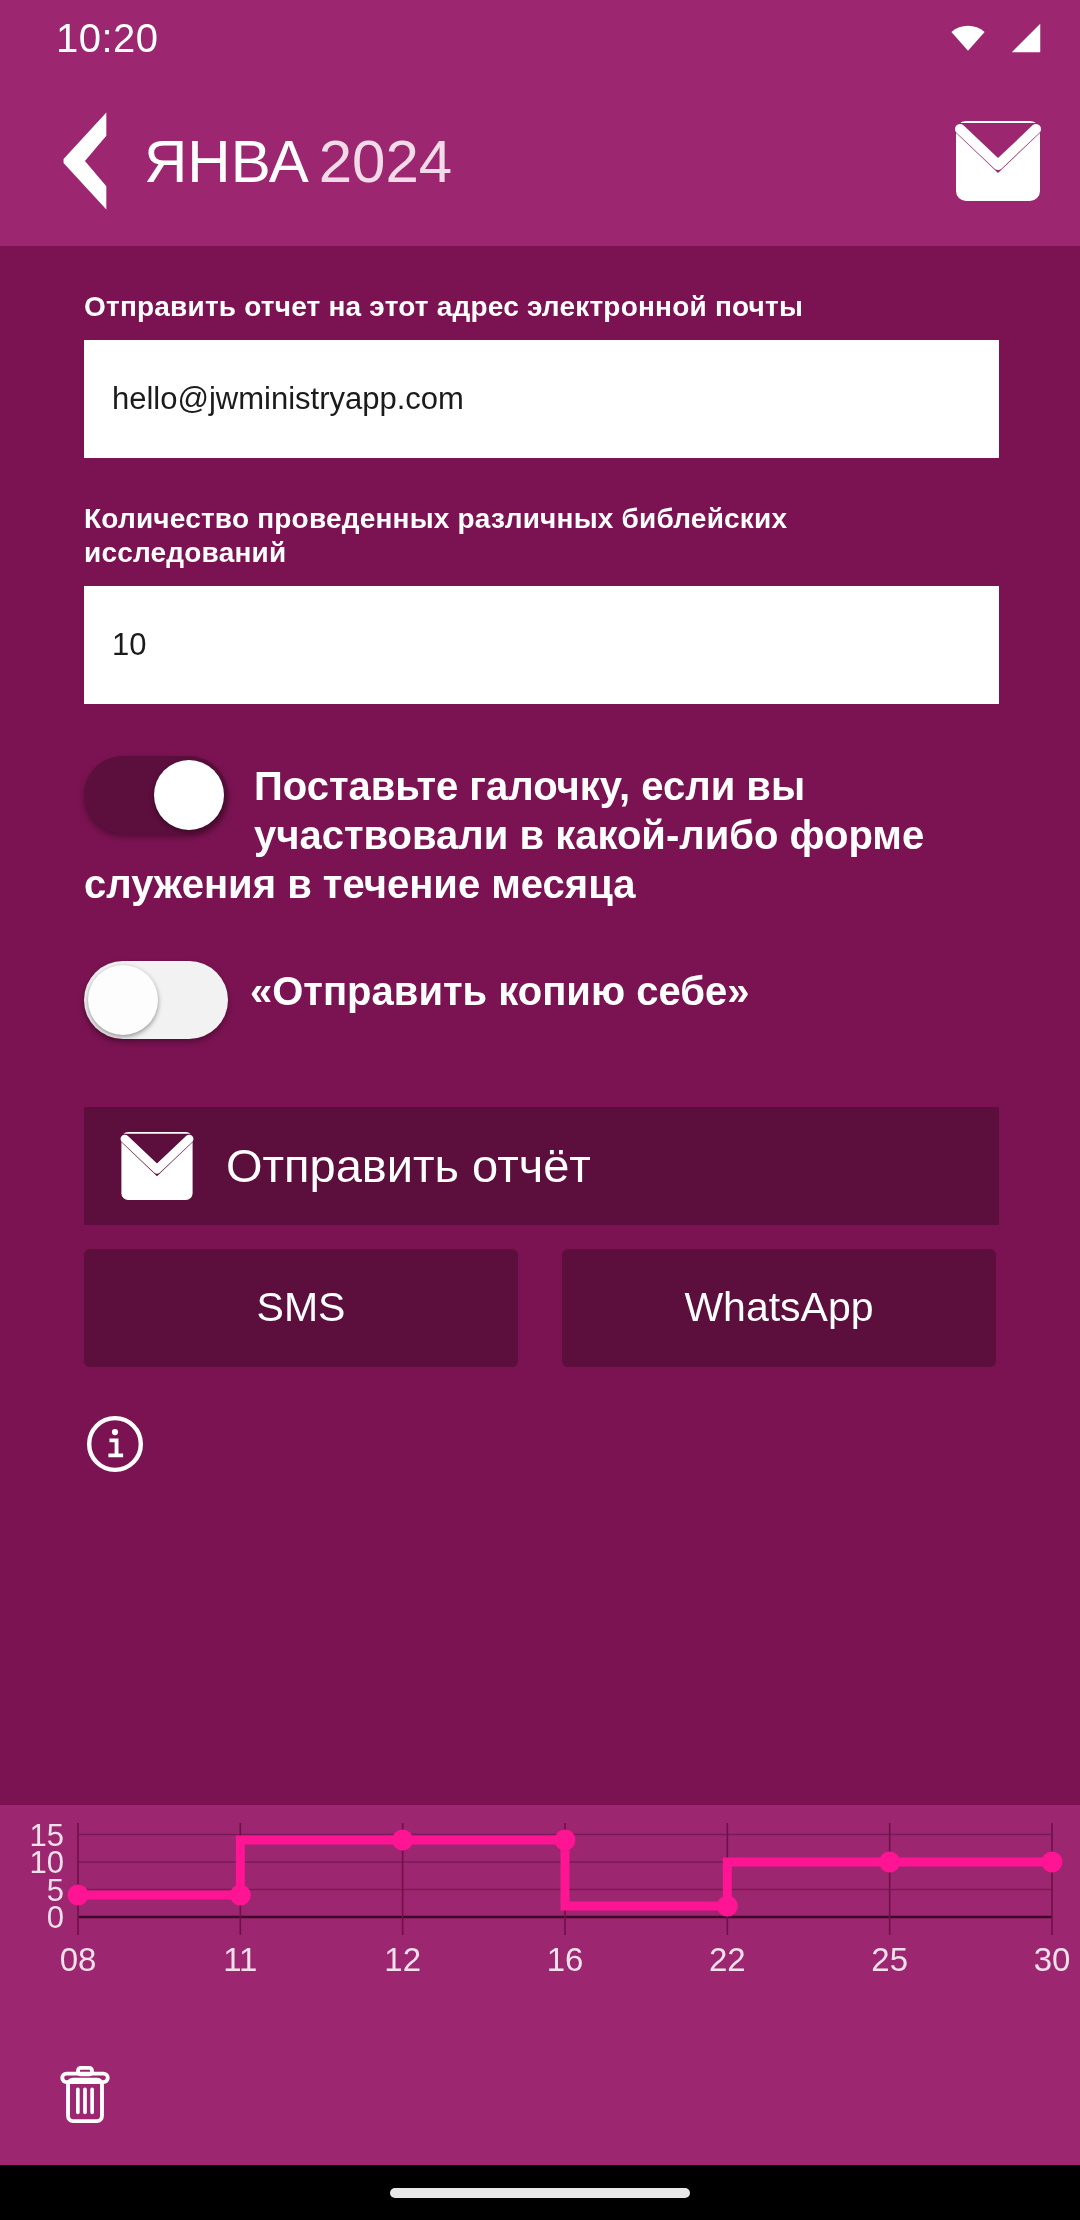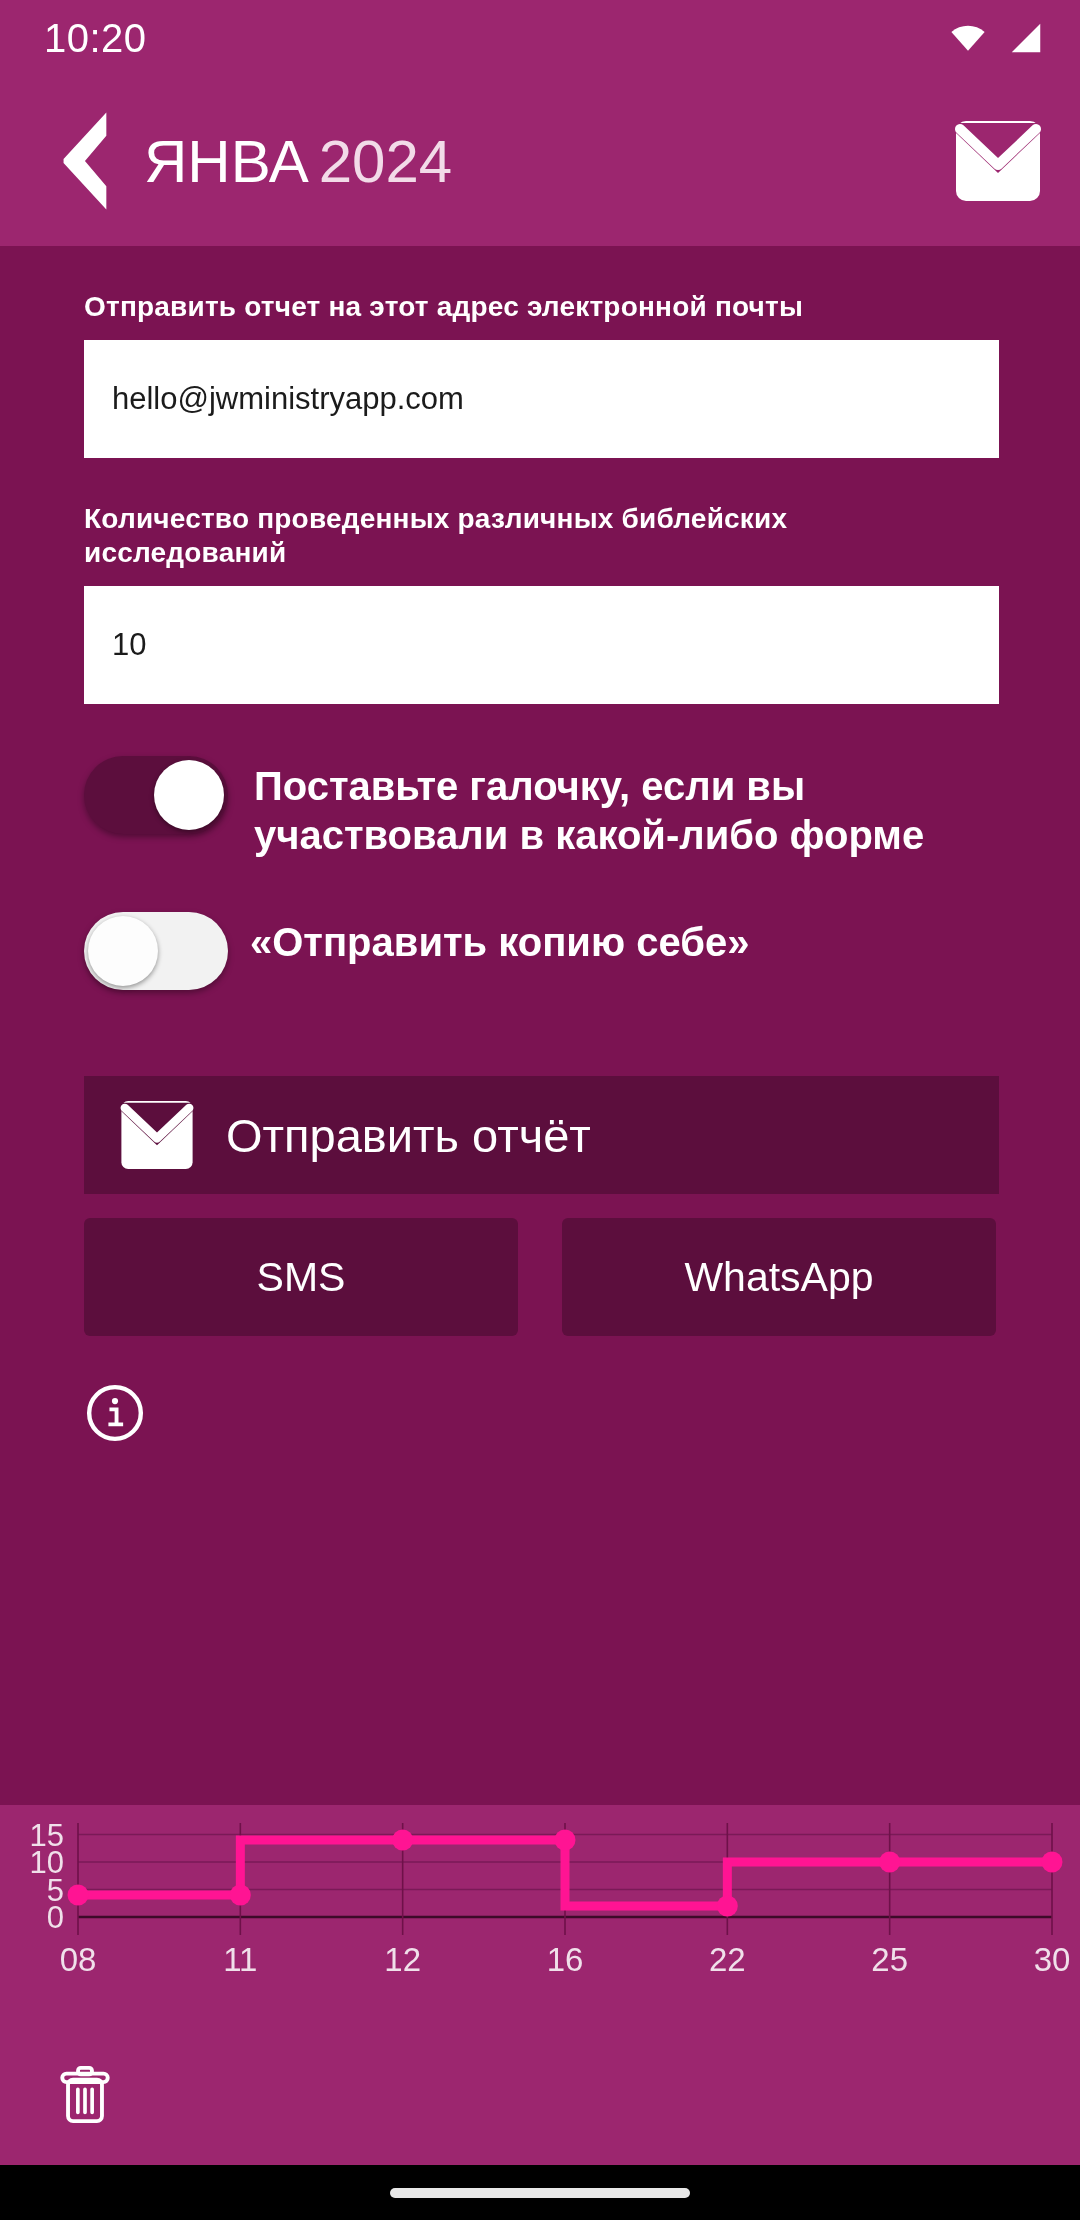--- a/index.html
+++ b/index.html
@@ -11,21 +11,21 @@
   }
   #screen { position:relative; width:1080px; height:2220px; background:#7b1352; }
 
   
   .statusbar{
     position:absolute; top:0; left:0; width:1080px; height:76px;
     background:#9c266f;
     display:flex; align-items:center; justify-content:space-between;
     padding:0 34px 0 44px;
   }
-  .status-time{ color:#ffffff; font-size:40px; letter-spacing:.5px; }
+  .status-time{ color:#ffffff; font-size:40px; letter-spacing:.5px;margin-left:12px; }
   .status-icons{ display:flex; align-items:center; gap:16px; }
 
   
   .appbar{
     position:absolute; top:76px; left:0; width:1080px; height:170px;
     background:#9c266f;
     display:flex; align-items:center; padding:0 36px 0 44px;
   }
   .back-btn{ width:78px; height:108px; display:flex; align-items:center; justify-content:center; }
   .appbar-title{ margin-left:22px; font-size:60px; color:#ffffff; white-space:nowrap; }
@@ -69,21 +69,21 @@
     padding-top:8px;
   }
   .switch-row.wrap{ display:block; }
   .switch-row.wrap .switch{ float:left; }
   .switch-row.wrap .switch-label{ padding-left:170px; }
   .switch-row.wrap .switch-label .tailline{ display:block; margin-left:-170px; }
   .clearfix::after{ content:""; display:block; clear:both; }
 
   
   .send-btn{
-    margin-top:86px; width:915px; height:118px; background:#5c0e3d;
+    margin-top:68px; width:915px; height:118px; background:#5c0e3d;
     display:flex; align-items:center; padding-left:34px;
   }
   .send-btn .lbl{ color:#ffffff; font-size:47px; font-weight:300; margin-left:30px; }
   .btn-row{ display:flex; gap:44px; margin-top:24px; }
   .alt-btn{
     width:435px; height:118px; background:#5c0e3d;
     display:flex; align-items:center; justify-content:center;
     color:#ffffff; font-size:41px; font-weight:300;border-radius:6px;
   }
   .info-btn{ margin-top:46px; width:62px; height:62px; }
@@ -150,20 +150,21 @@
     <div class="field-label">Количество проведенных различных библейских исследований</div>
     <div class="text-input" placeholder="0">10</div>
 
     <div class="switch-row wrap clearfix">
       <div class="switch on">
         <div class="knob"></div>
       </div>
       <div class="switch-label">
         <span>Поставьте галочку, если вы</span>
         <span>участвовали в какой-либо форме</span>
+        <span class="tailline">служения в течение месяца</span>
       </div>
     </div>
 
     <div class="switch-row">
       <div class="switch off">
         <div class="knob"></div>
       </div>
       <div class="switch-label">«Отправить копию себе»</div>
     </div>
 

